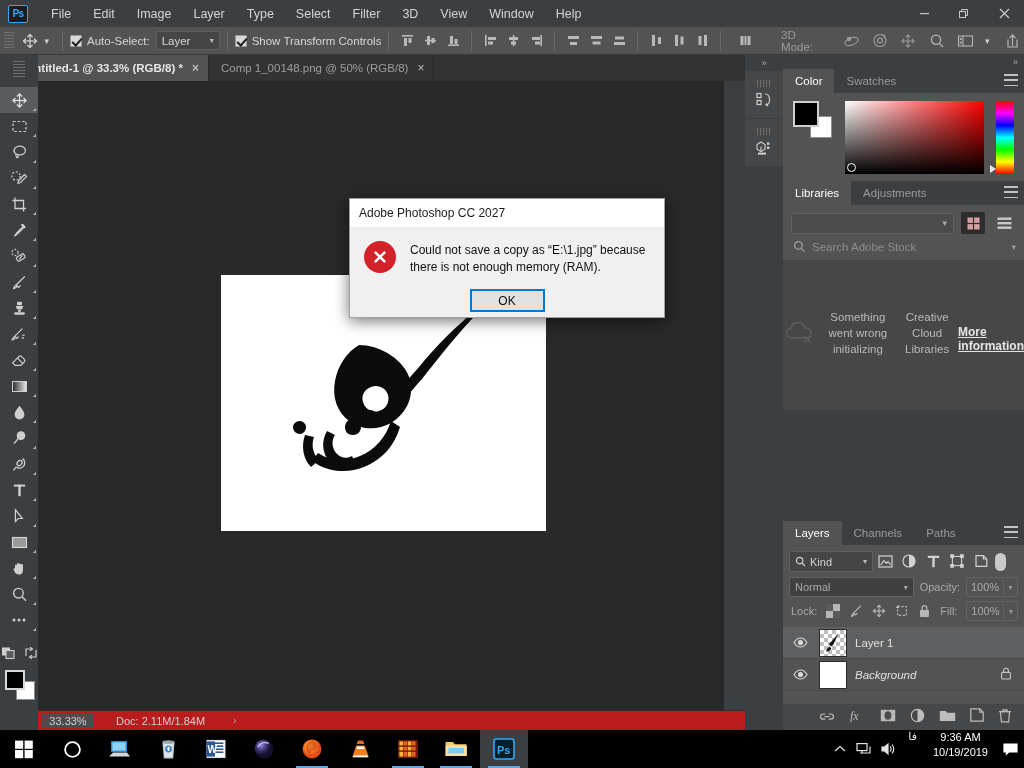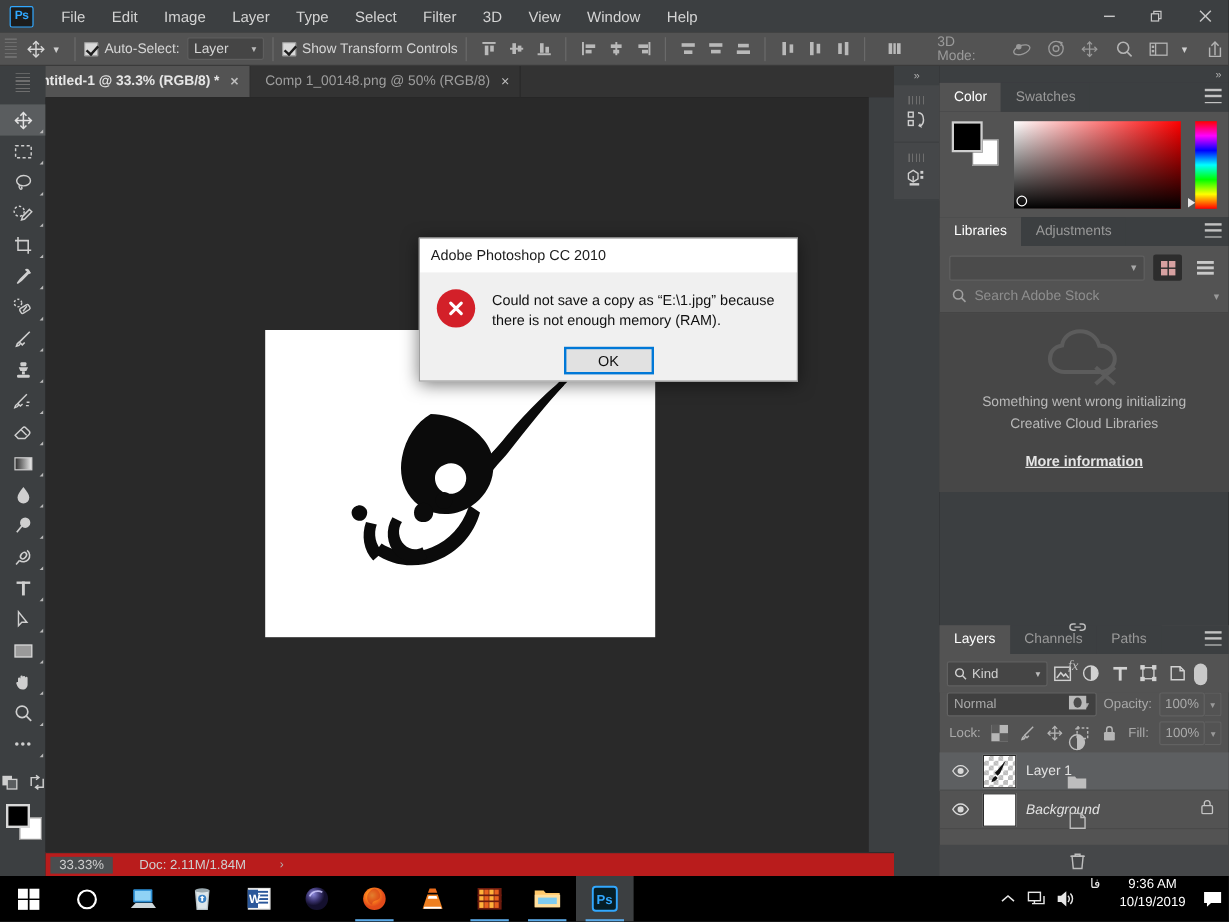--- a/index.html
+++ b/index.html
@@ -168,21 +168,21 @@
 
   
   .lib-body { background: #535353; padding: 0; height: 205px; display: flex; flex-direction: column; }
   .lib-row1 { display: flex; align-items: center; padding: 7px 8px 6px 8px; gap: 7px; }
   .lib-select { flex: 1; height: 21px; background: #4b4b4b; border: 1px solid #606060; border-radius: 2px;
     display: flex; align-items: center; justify-content: flex-end; padding-right: 6px; color: #a8a8a8; font-size: 10px; }
   .lib-viewbtn { width: 24px; height: 22px; border-radius: 2px; display:flex; align-items:center; justify-content:center; }
   .lib-viewbtn.active { background: #2d2d2d; }
   .lib-search { display: flex; align-items: center; gap: 6px; padding: 0 8px 7px 10px;
     border-bottom: 1px solid #454545; color: #8e8e8e; font-size: 11.5px; }
-  .lib-empty { flex: 1; background: #474747; display: flex; flex-direction: column;
+  .lib-empty { flex: 1; background: #474747; display: flex; flex-direction: row;
     align-items: center; justify-content: center; gap: 3px; padding-bottom: 6px; }
   .lib-empty-text { color: #b9b9b9; font-size: 11.5px; text-align: center; line-height: 16px; }
   .lib-more { color: #e5e5e5; font-size: 12px; font-weight: bold; text-decoration: underline; margin-top: 12px; }
 
   
   .layers-panel { position: absolute; left: 0; right: 0; top: 466px; bottom: 0; background: #535353; }
   .lay-filter { display: flex; align-items: flex-end; gap: 0px; padding: 5px 6px; background:#535353; }
   .kind-select { width: 84px; height: 21px; background: #454545; border: 1px solid #606060;
     border-radius: 2px; display: flex; align-items: center; padding: 0 5px; gap: 4px;
     color: #d0d0d0; font-size: 11px; }
@@ -210,21 +210,21 @@
     background-image:
       linear-gradient(45deg, #bdbdbd 25%, transparent 25%, transparent 75%, #bdbdbd 75%),
       linear-gradient(45deg, #bdbdbd 25%, transparent 25%, transparent 75%, #bdbdbd 75%);
     background-size: 8px 8px; background-position: 0 0, 4px 4px; background-color: #fff;
   }
   .layer-name { color: #e2e2e2; font-size: 11.5px; }
   .layer-name.bg { font-style: italic; }
   .layer-lock { margin-left: auto; margin-right: 12px; color: #c4c4c4; }
   .layers-footer { position: absolute; left: 0; right: 0; bottom: 0; height: 26px;
     background: #454749; display: flex; align-items: center; justify-content: flex-end;
-    gap: 14px; padding-right: 12px; color: #c0c0c0; flex-direction: column; }
+    gap: 14px; padding-right: 12px; color: #c0c0c0; }
 
   
   .dialog {
     position: absolute; left: 349px; top: 198px; width: 316px; height: 120px;
     background: #f0f0f0; border: 1px solid #a0a0a0; box-shadow: 0 3px 14px rgba(0,0,0,.55); z-index: 50;
   }
   .dlg-title { height: 28px; display: flex; align-items: center; padding-left: 9px;
     color: #1b1b1b; font-size: 12px; background: #ffffff; }
   .dlg-body { display: flex; padding: 14px 14px 0 14px; gap: 14px; }
   .dlg-icon { width: 32px; height: 32px; border-radius: 50%; background: #d32029;
@@ -972,21 +972,21 @@
             <path d="M2.4 3.6 h9.2 l-1 10.2 H3.4z"></path>
               <line x1="1" y1="3.6" x2="13" y2="3.6"></line>
               <path d="M5 3.6 V1.8 h4 v1.8"></path>
           </svg>
         </span>
       </div>
     </div>
   </div>
 
   <div class="dialog">
-    <div class="dlg-title">Adobe Photoshop CC 2010</div>
+    <div class="dlg-title">Adobe Photoshop CC 2027</div>
     <div class="dlg-body">
       <div class="dlg-icon">
         <svg width="18" height="18" viewBox="0 0 18 18" stroke="#ffffff" stroke-width="2.6" stroke-linecap="round">
           <line x1="4.6" y1="4.6" x2="13.4" y2="13.4"></line>
             <line x1="13.4" y1="4.6" x2="4.6" y2="13.4"></line>
         </svg>
       </div>
       <div>
         <div class="dlg-msg">Could not save a copy as “E:\1.jpg” because</div>
         <div class="dlg-msg">there is not enough memory (RAM).</div>

